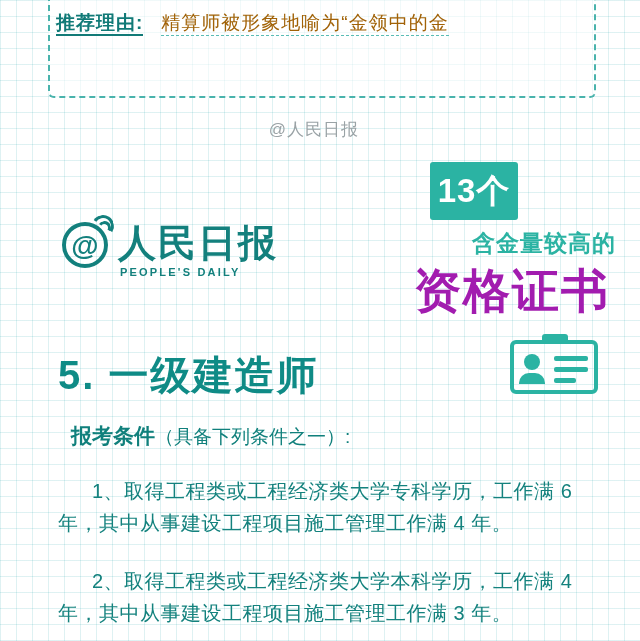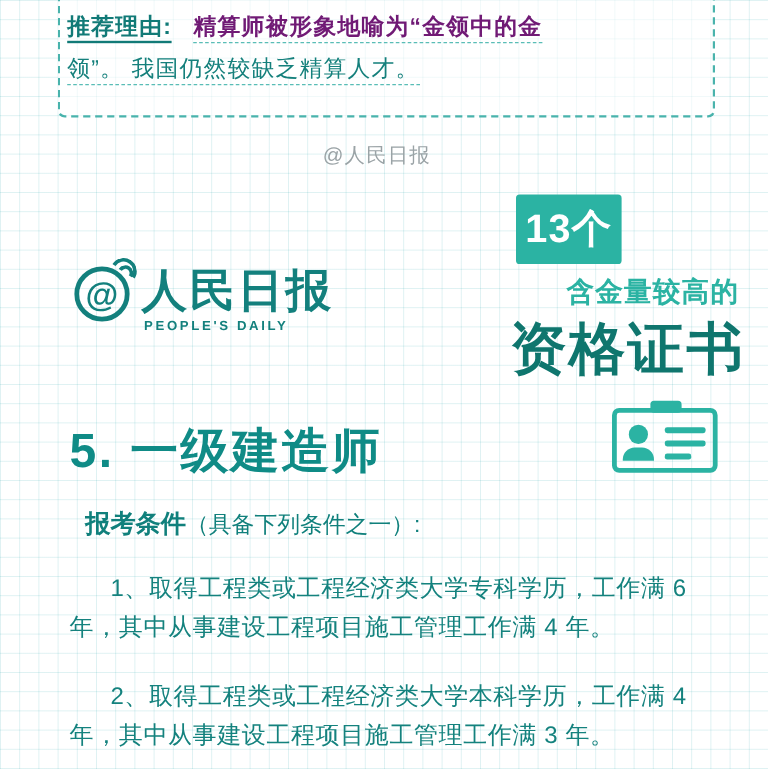--- a/index.html
+++ b/index.html
@@ -43,22 +43,22 @@
     white-space: nowrap;
   }
   .rec-label {
     font-weight: bold;
     color: #117a77;
     border-bottom: 2px solid #117a77;
     padding-bottom: 1px;
     margin-right: 18px;
   }
   .rec-body {
-    font-weight: bold;
-    color: #701a75;
+    font-weight: normal;
+    color: #a16207;
     border-bottom: 1px dashed #59bdb6;
     padding-bottom: 2px;
   }
   .rec-line2 {
     font-size: 19px;
     line-height: 32px;
     color: #15807c;
     letter-spacing: 1px;
     white-space: nowrap;
     margin-top: 4px;
@@ -155,24 +155,24 @@
     position: absolute;
     right: 24px; top: 228px;
     font-size: 23px;
     color: #2bb3a3;
     letter-spacing: 1px;
     font-weight: bold;
     white-space: nowrap;
   }
   .big-title {
     position: absolute;
-    right: 19px; top: 260px;
+    right: 30px; top: 260px;
     font-size: 47px;
     font-weight: bold;
-    color: #0f766e;
+    color: #a21caf;
     letter-spacing: 2px;
     white-space: nowrap;
   }
 
   
   .section-heading {
     position: absolute;
     left: 58px; top: 348px;
     font-size: 40px;
     font-weight: bold;
@@ -249,23 +249,20 @@
   .p1 { top: 456px; }
   .p2 { top: 546px; }
 </style>
 </head>
 <body>
 
 <div class="rec-box"></div>
 <div class="rec-inner">
   <div class="rec-line1">
     <span class="rec-label">推荐理由:</span><span class="rec-body">精算师被形象地喻为“金领中的金</span>
-  </div>
-  <div class="rec-line2">
-    <span>领”。 我国仍然较缺乏精算人才。</span>
   </div>
 </div>
 
 <div class="watermark">@人民日报</div>
 
 <div class="logo">
   <div class="logo-at">@</div>
   <div class="logo-wave"></div>
   <div class="logo-wave2"></div>
   <div class="logo-cn">人民日报</div>

